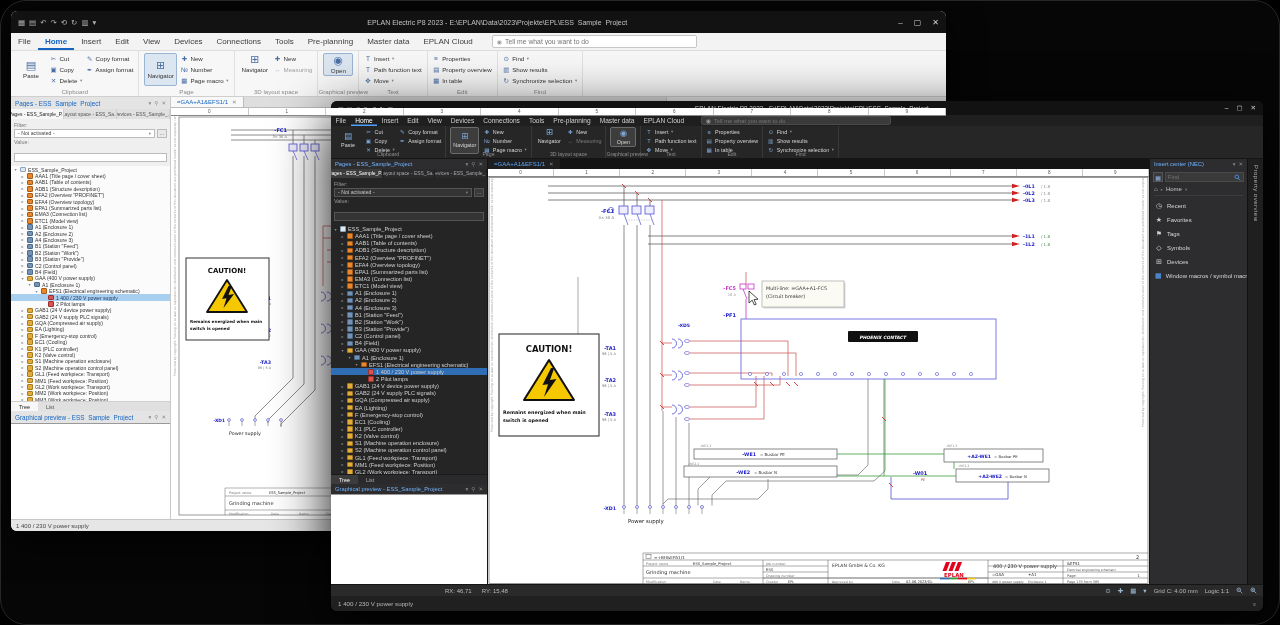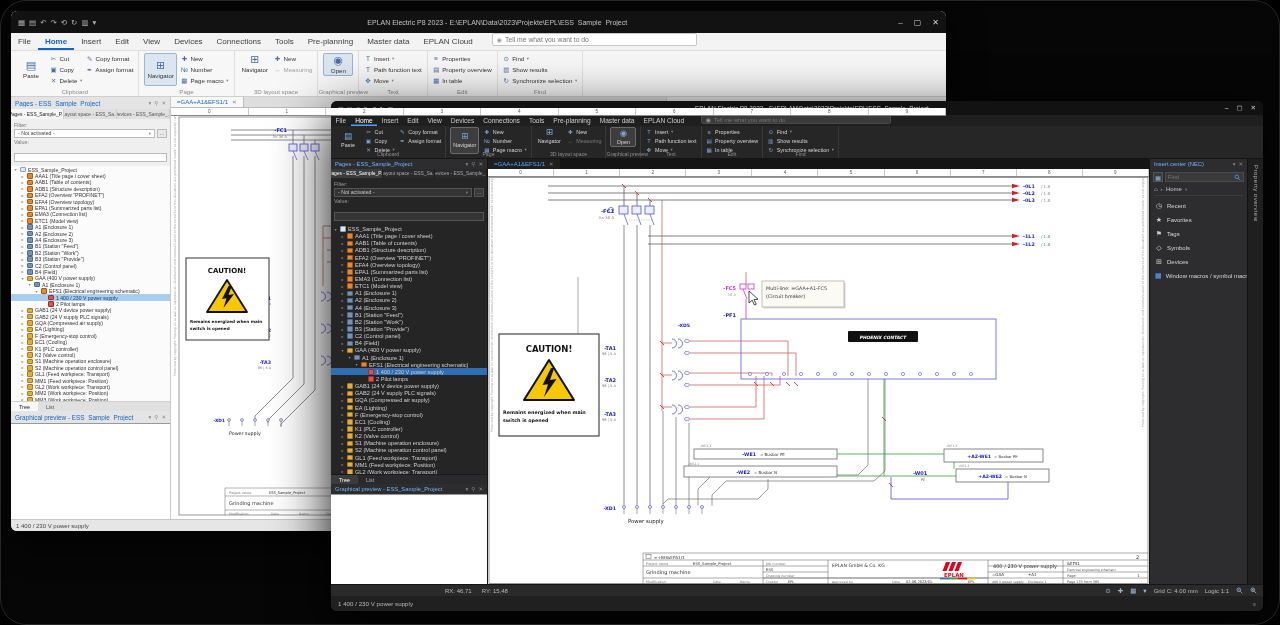--- a/index.html
+++ b/index.html
@@ -13,21 +13,21 @@
 .titlebar{display:flex;align-items:center;padding:0 7px;background:#121212;color:#c9c9c9}
 #win-back .titlebar{height:22px}
 #win-front .titlebar{height:14px}
 .qat{display:flex;gap:4px;font-size:7.5px;color:#b0b0b0}
 #win-front .qat{font-size:6px;gap:3px}
 .t-title{flex:1;text-align:center;font-size:7px;color:#c2c2c2;white-space:nowrap;overflow:hidden}
 #win-front .t-title{font-size:6.3px}
 .t-controls{display:flex;gap:11px;font-size:8px;color:#d2d2d2}
 #win-front .t-controls{font-size:6.5px;gap:8px}
 
-.menurow{display:flex;}
+.menurow{display:flex;align-items:center}
 #win-back .menurow{height:18px;background:#f3f3f3;border-bottom:1px solid #dedede;color:#3c3c3c}
 #win-front .menurow{height:11px;background:#1f1f1f;color:#cfcfcf}
 .mtab{padding:0 7px;font-size:8px;height:100%;display:flex;align-items:center;white-space:nowrap}
 #win-front .mtab{font-size:6.6px;padding:0 4.5px}
 #win-back .mtab.active{color:#1565c0;font-weight:bold;box-shadow:inset 0 -2px #1565c0}
 #win-front .mtab.active{color:#fff;box-shadow:inset 0 -1.5px #4da0ff}
 .ribbon-search{display:flex;align-items:center;gap:3px;margin-left:12px;border-radius:2px;padding:0 4px}
 #win-back .ribbon-search{background:#fff;border:1px solid #c6c6c6;height:13px;width:205px}
 #win-front .ribbon-search{background:#3a3a3a;border:1px solid #4a4a4a;height:9px;width:190px}
 .ribbon-search input{border:0;outline:0;background:transparent;width:100%}

